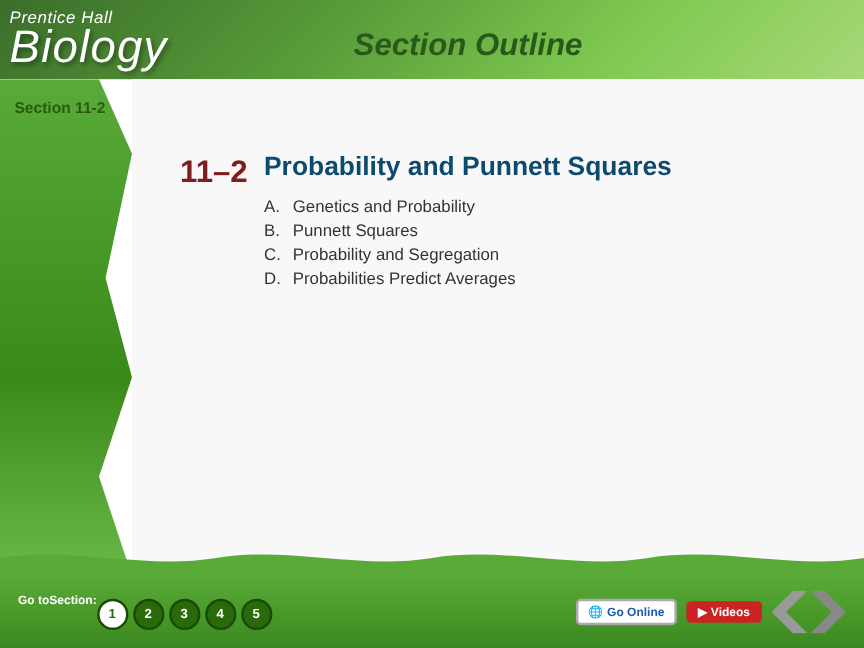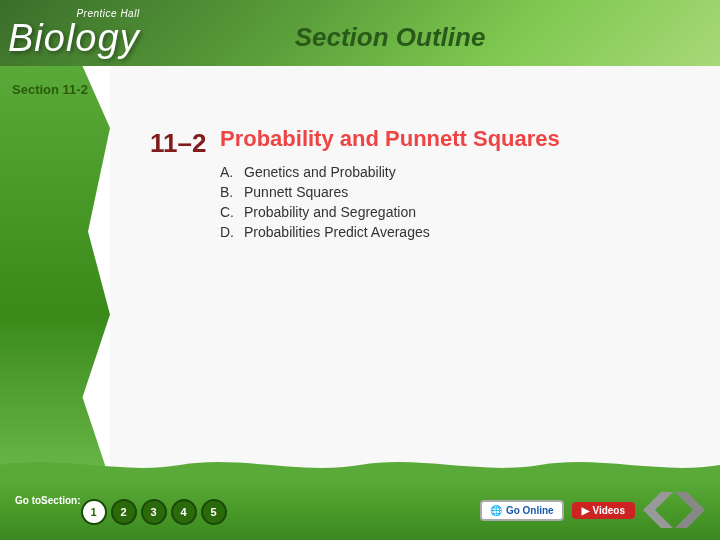--- a/index.html
+++ b/index.html
@@ -36,25 +36,24 @@
       width: 200px;
     }
 
     .logo-text {
       display: flex;
       flex-direction: column;
       line-height: 1;
     }
 
     .prentice-hall-text {
-      font-size: 10px;
+      font-size: 14px;
       color: #fff;
       font-style: italic;
       letter-spacing: 0.5px;
-      text-align: right;
     }
 
     .biology-text {
       font-size: 38px;
       font-weight: normal;
       color: #fff;
       font-style: italic;
       letter-spacing: 1px;
       text-shadow: 2px 2px 4px rgba(0,0,0,0.4);
       line-height: 1;
@@ -131,21 +130,21 @@
       padding-top: 2px;
     }
 
     .section-content {
       flex: 1;
     }
 
     .section-title {
       font-size: 22px;
       font-weight: bold;
-      color: #ef4444;
+      color: #0c4a6e;
       margin-bottom: 12px;
     }
 
     .outline-list {
       list-style: none;
       padding: 0;
     }
 
     .outline-list li {
       font-size: 14px;

